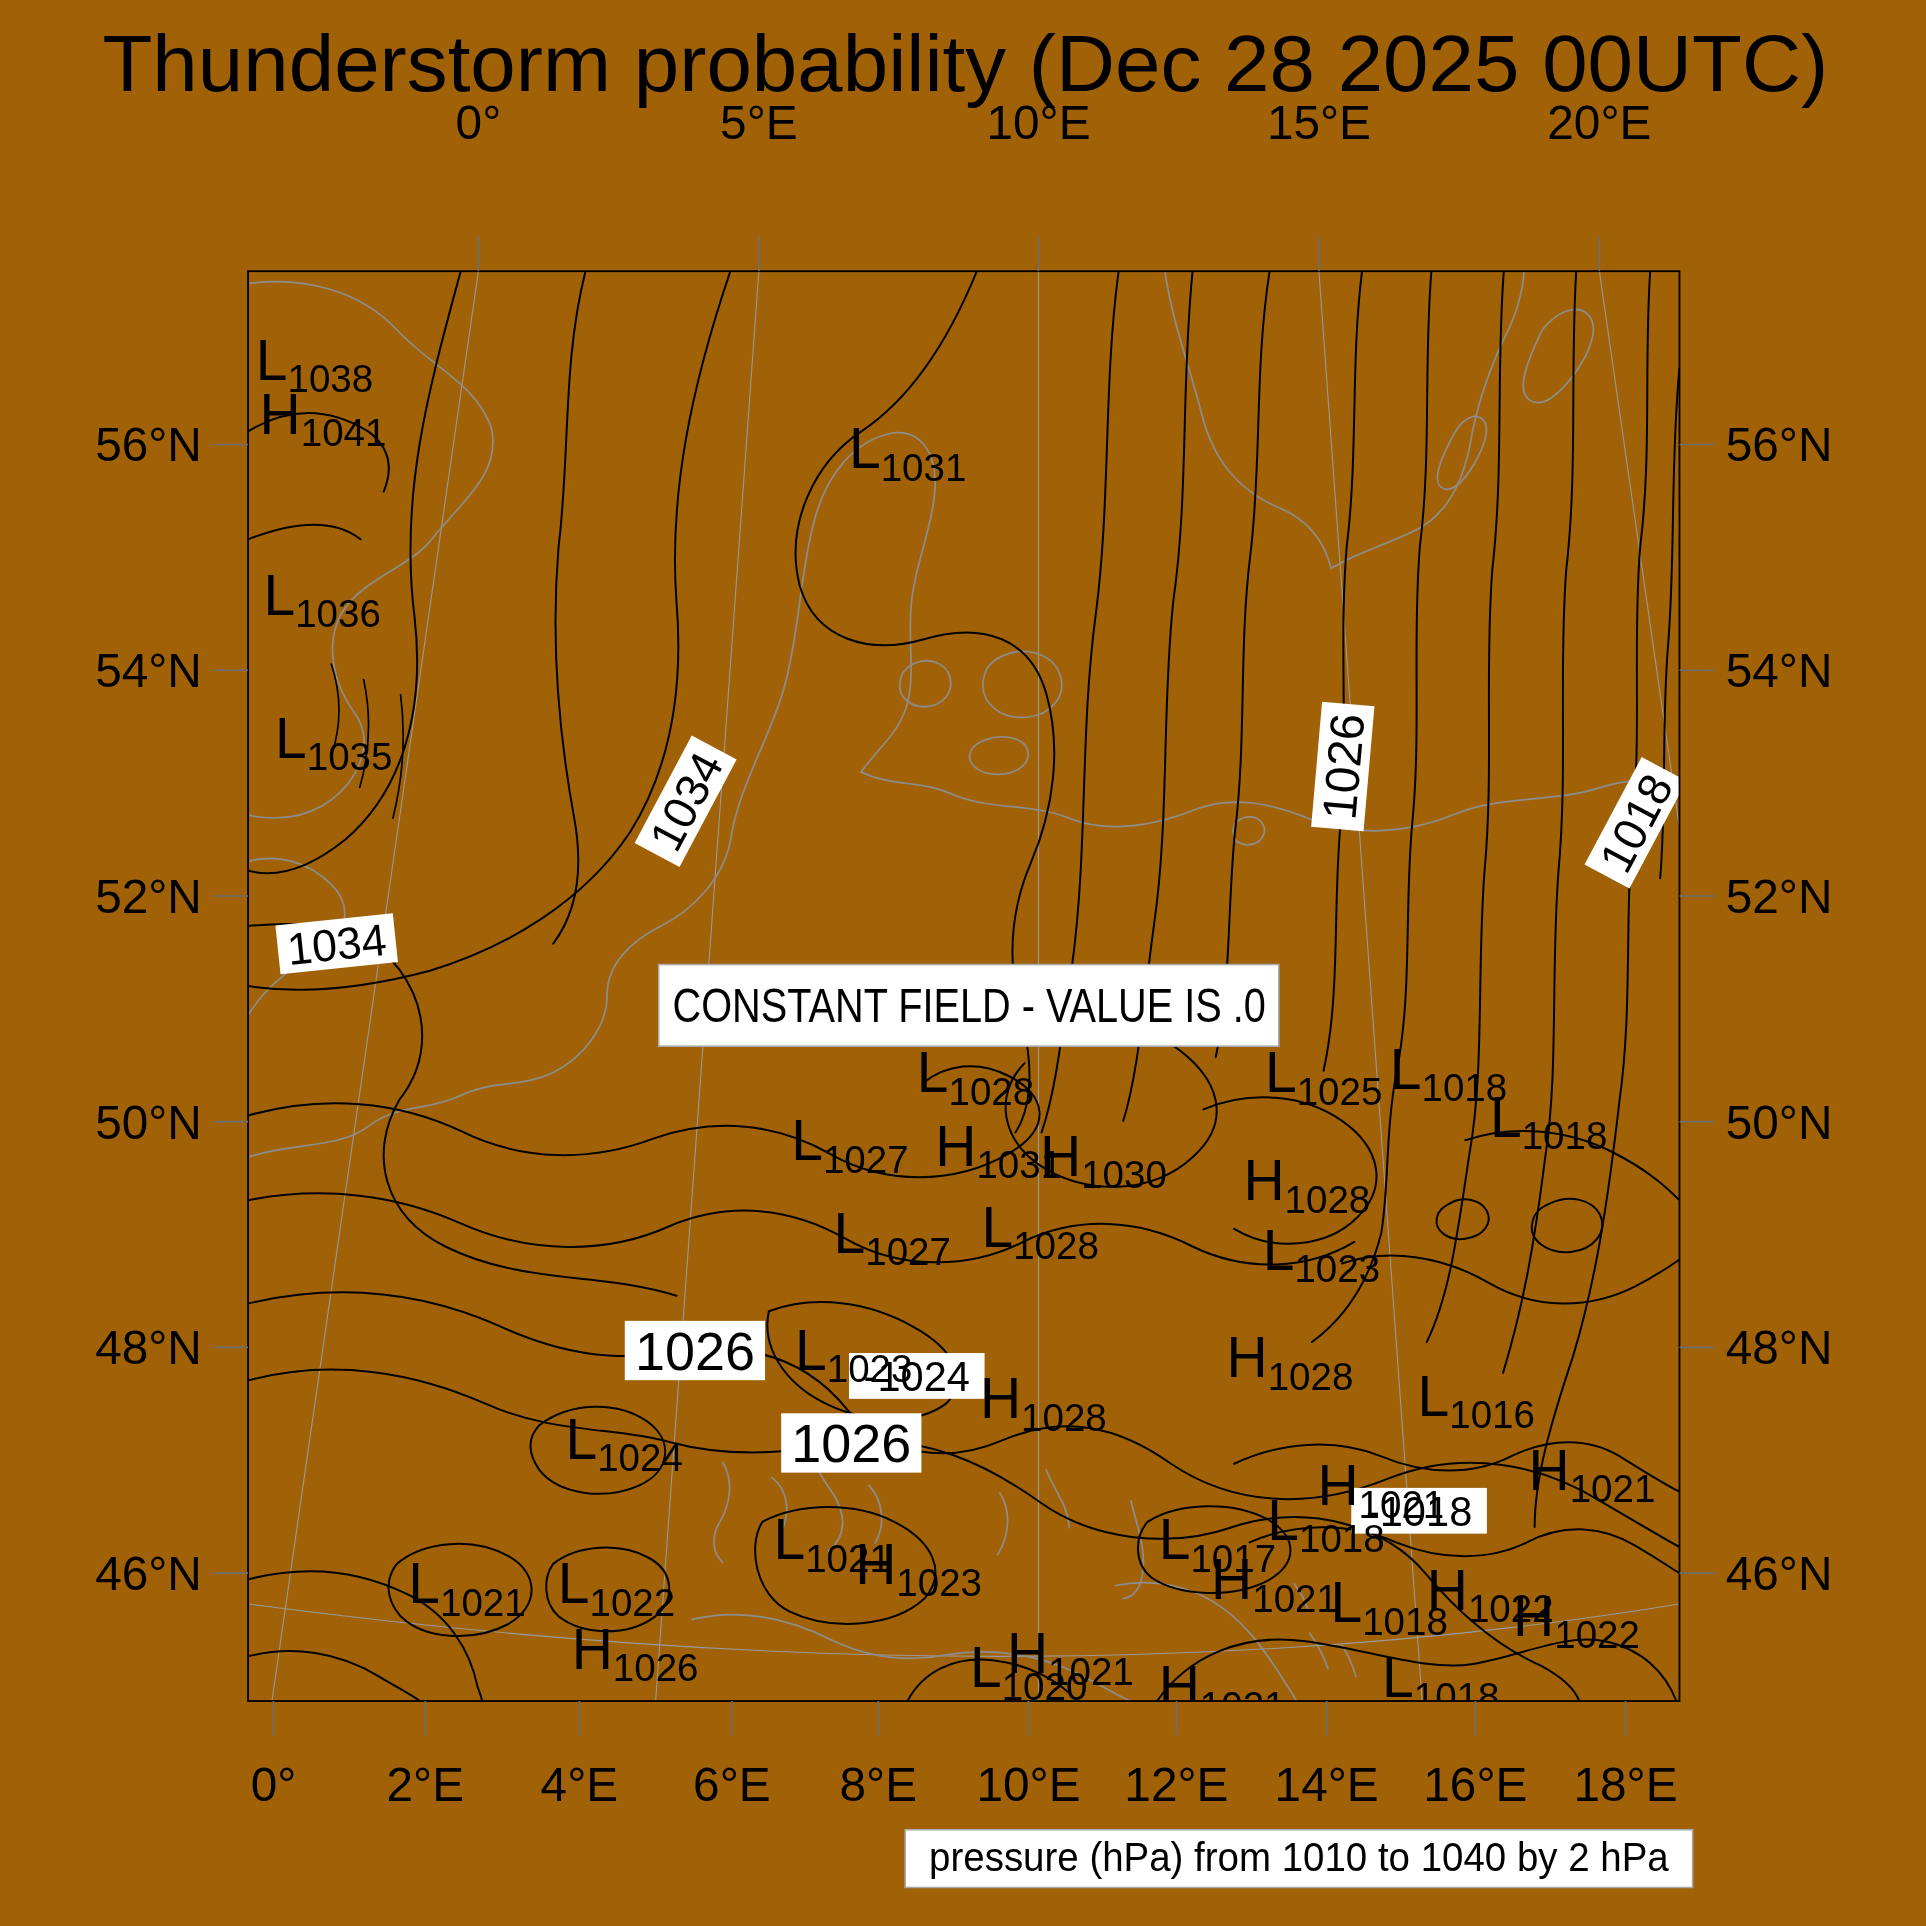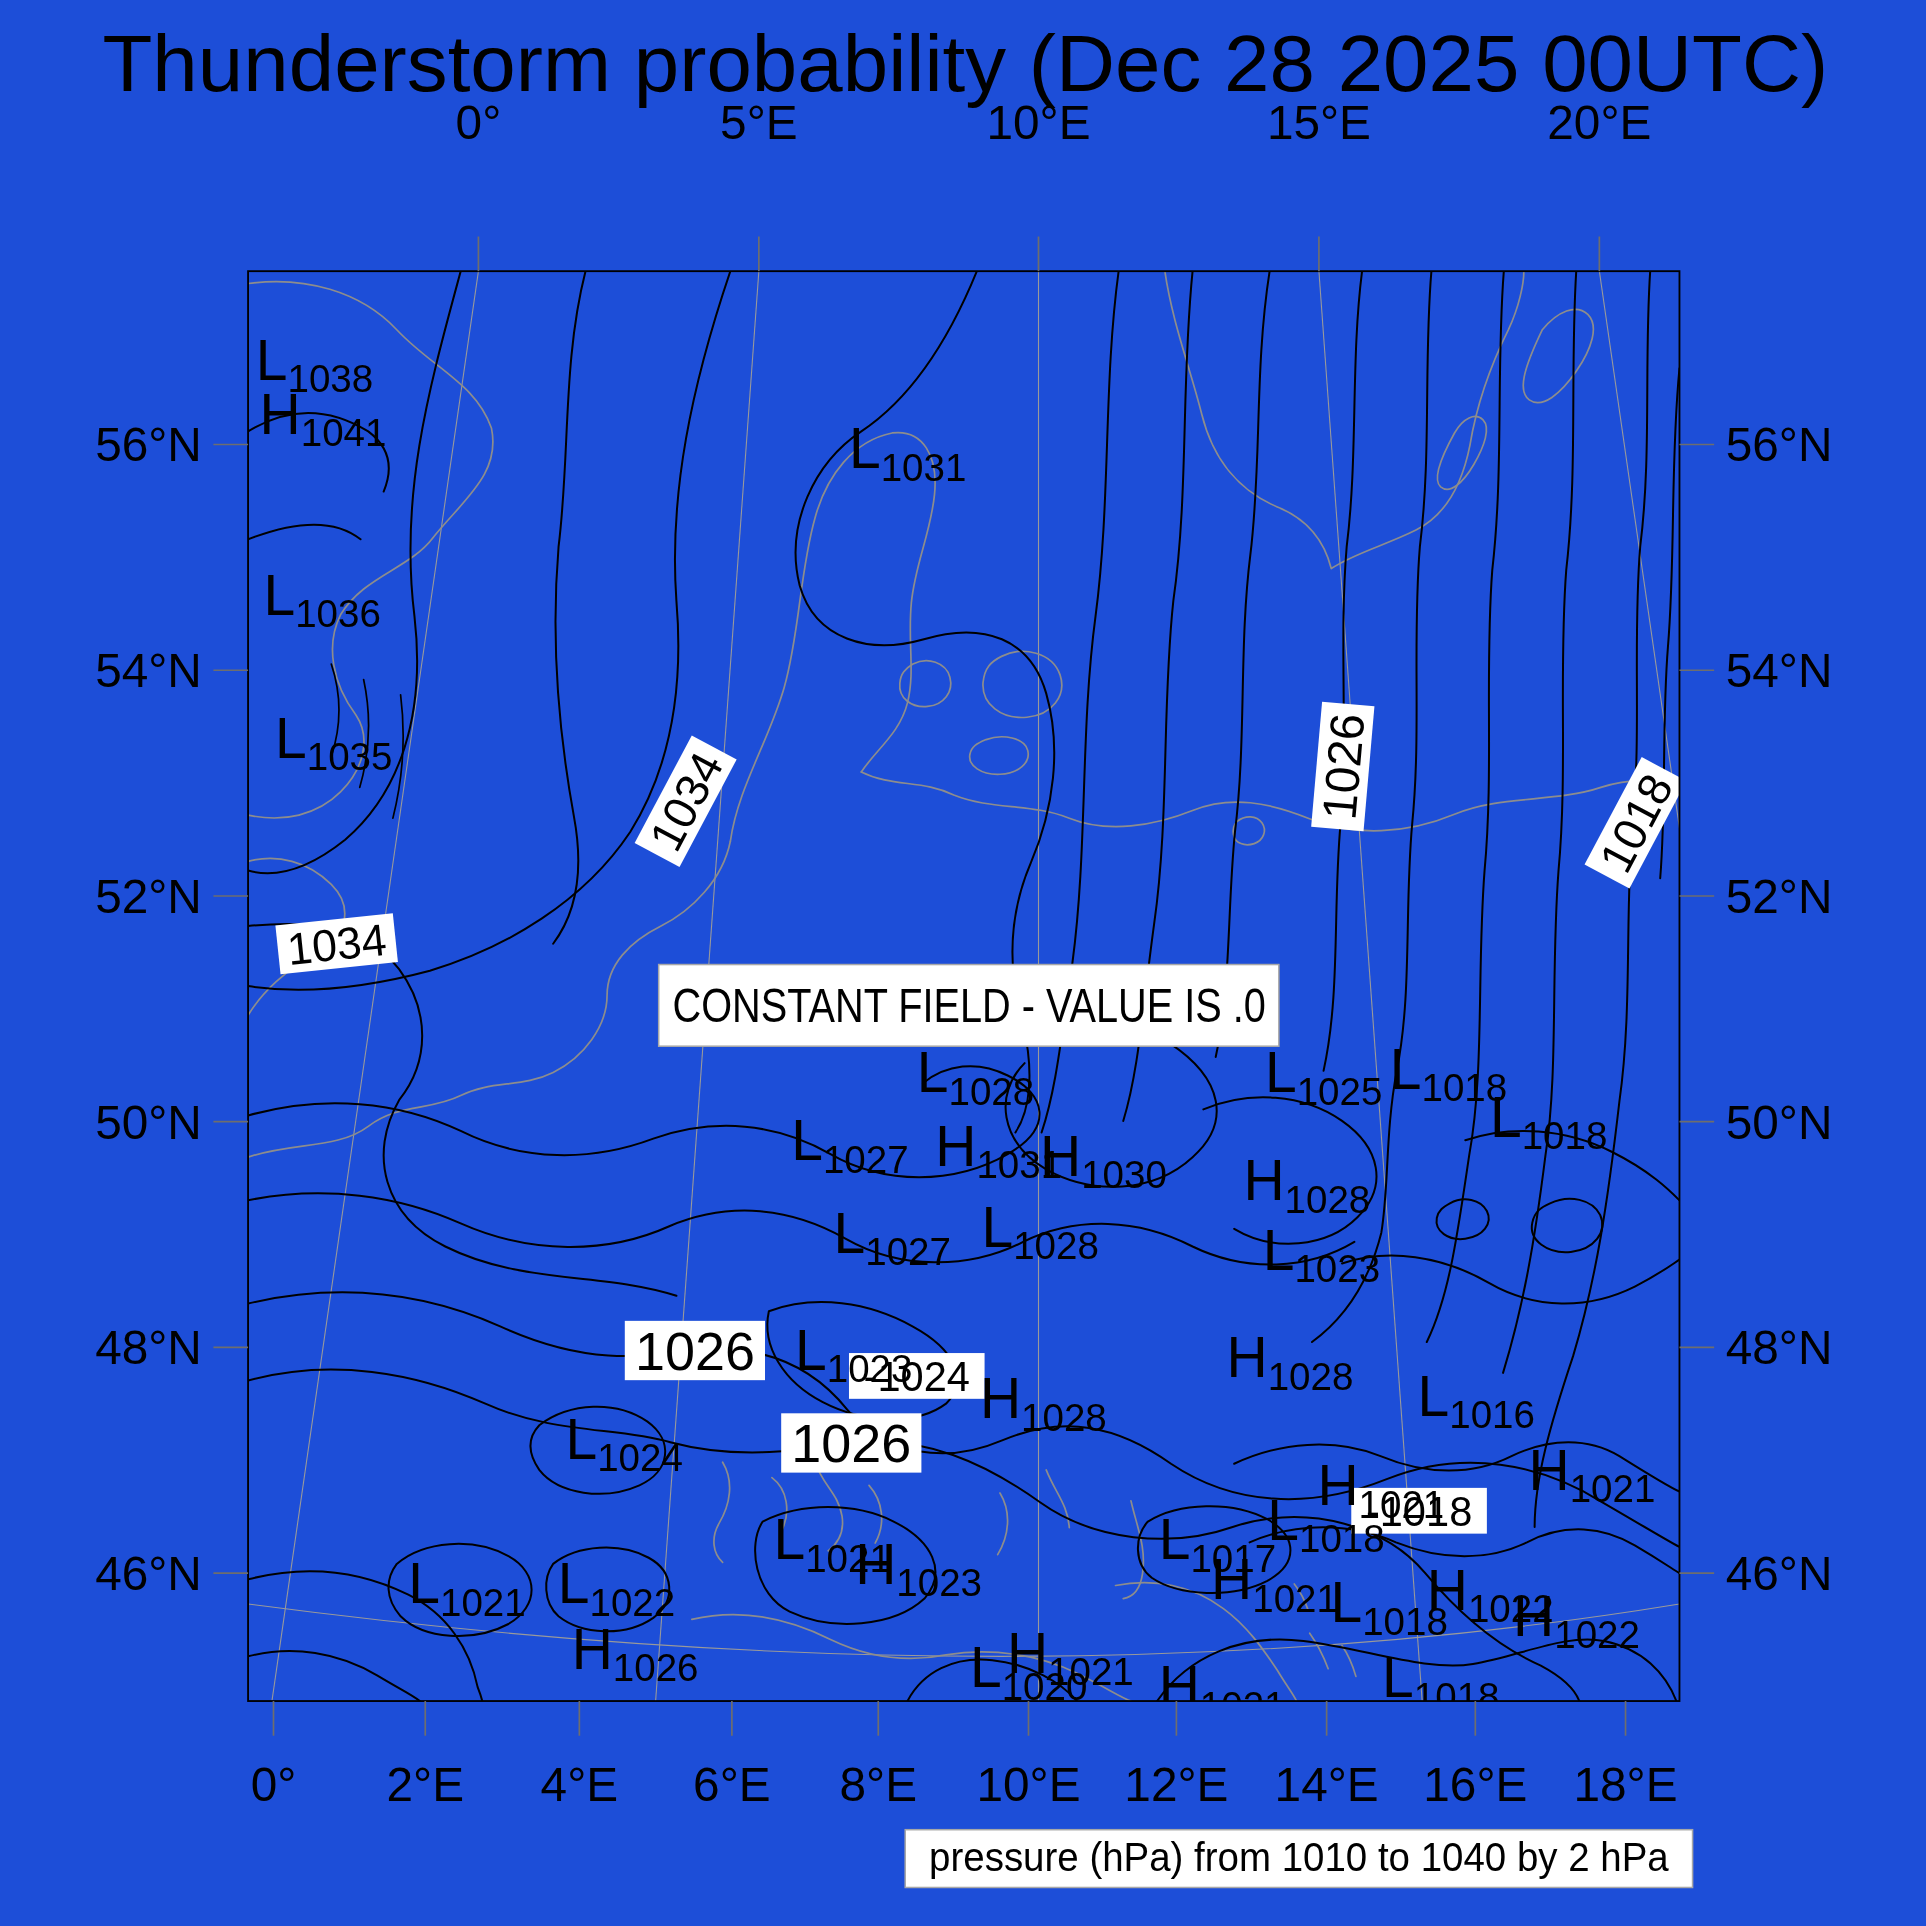--- a/index.html
+++ b/index.html
@@ -1,16 +1,16 @@
 <!DOCTYPE html>
 <html style="font-size:12.3px"><head>
 <meta charset="utf-8">
 <style>
   html,body{margin:0;padding:0;background:#fff;}
-  #stage{position:relative;width:1926px;height:1926px;background:#1d4ed8;overflow:hidden;}
+  #stage{position:relative;width:1926px;height:1926px;background:#a16207;overflow:hidden;}
   svg{display:block;}
   text{font-family:"Liberation Sans", sans-serif;fill:#000;}
   .title-text{font-size:104px;}
   .axis-label{font-size:62px;}
   .pc{font-size:74px;}
   .pc tspan{font-size:50px;}
   .clabel{font-weight:normal;}
   .box-text{font-size:62px;}
   .caption-text{font-size:52px;}
   .isobar{fill:none;stroke:#000;stroke-width:2.6;stroke-linecap:round;stroke-linejoin:round;}

